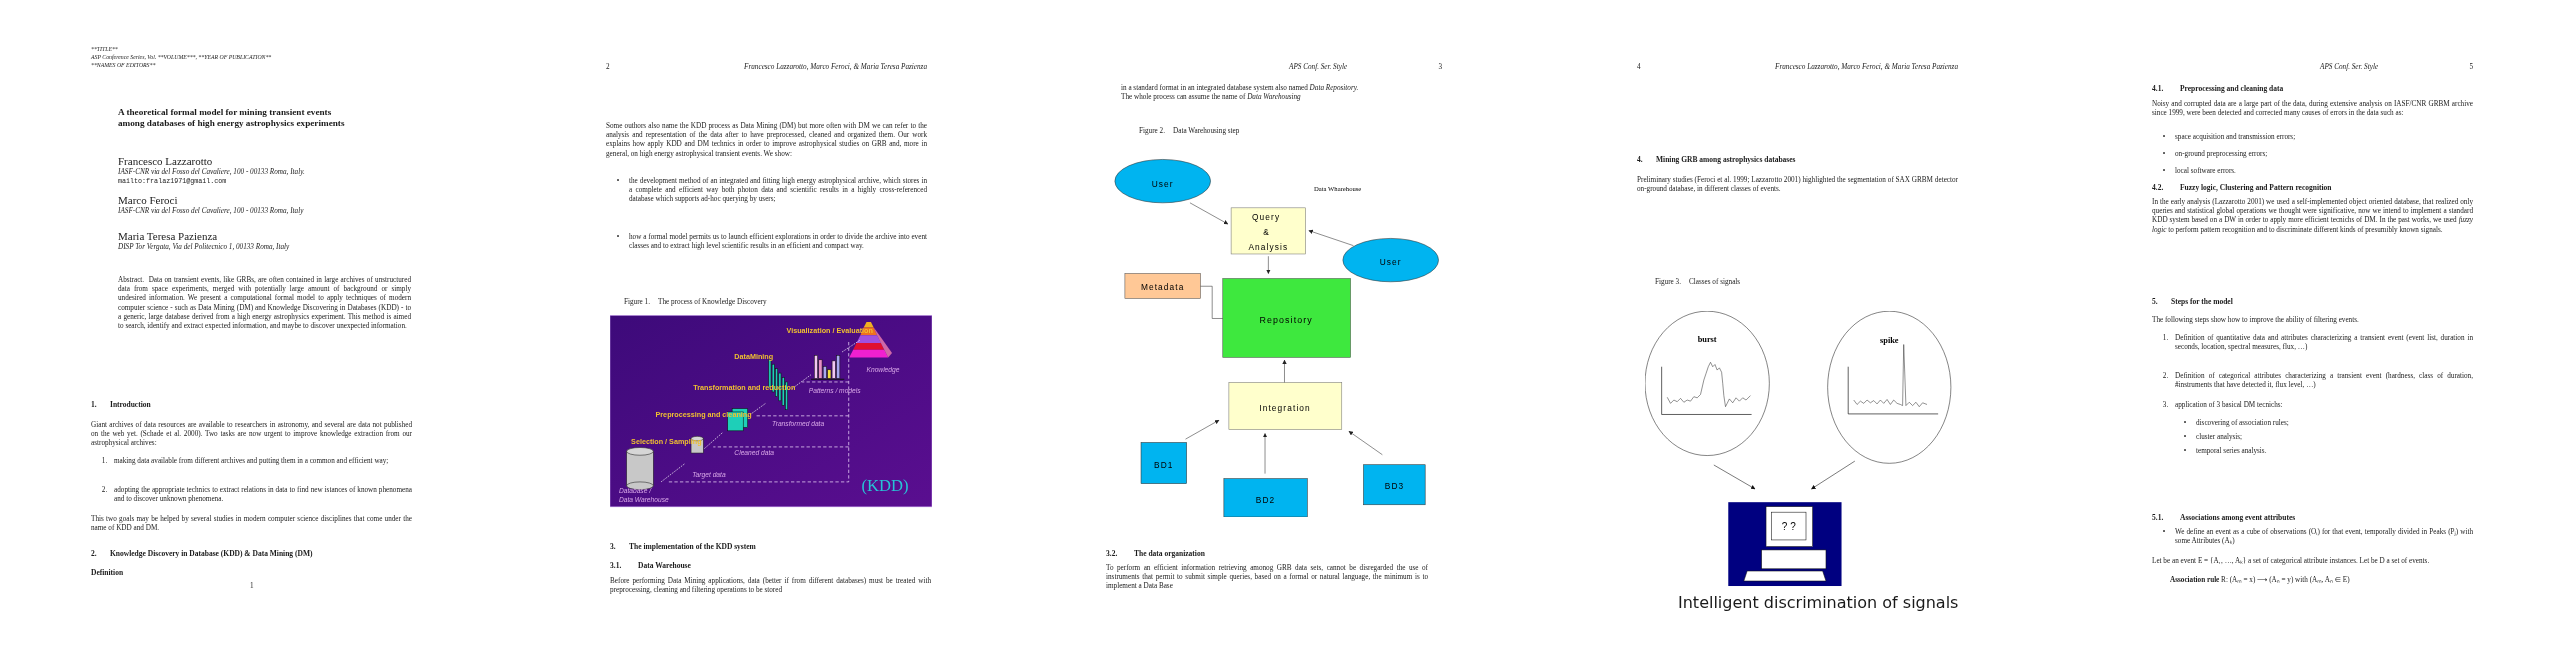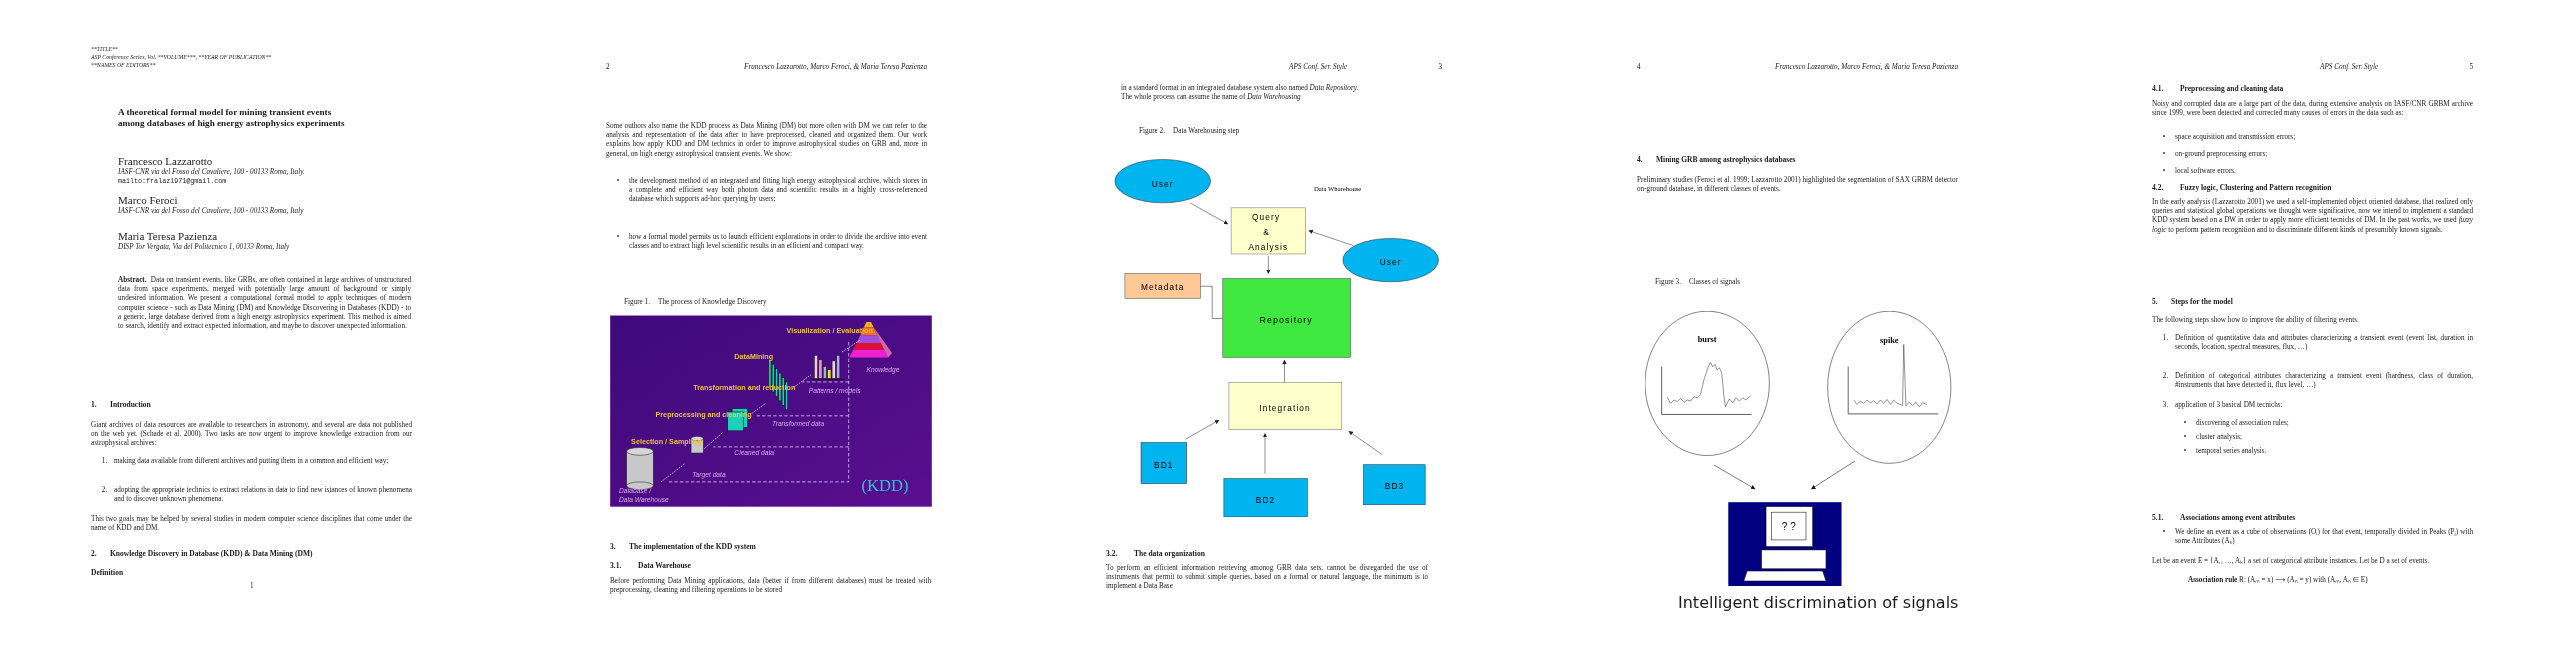--- a/index.html
+++ b/index.html
@@ -12,21 +12,21 @@
   .even .num { left:0; } .even .txt { right:0; }
   .odd .num { right:0; } .odd .txt { left:168px; }
   .stamp { position:absolute; left:2.2px; top:128px; width:22px; height:356px; }
   .stamp span { position:absolute; left:50%; top:50%; transform:translate(-50%,-50%) rotate(-90deg); white-space:nowrap; font-family:"Liberation Serif", serif; font-size:19px; color:#8a8a8a; letter-spacing:0.6px; }
   .hdrmeta { position:absolute; top:46px; left:91px; font-size:5.8px; line-height:7.8px; font-style:italic; font-family:"Liberation Serif", serif; }
   .title { position:absolute; top:107px; left:118px; width:311px; font-size:9.2px; line-height:11px; font-weight:bold; font-family:"Liberation Serif", serif; }
   .author { position:absolute; left:118px; font-size:11px; font-family:"Liberation Serif", serif;text-align:center; }
   .affil { position:absolute; left:118px; font-size:7.2px; font-style:italic; font-family:"Liberation Serif", serif; }
   .mail { position:absolute; left:118px; font-size:6.7px; font-family:"Liberation Mono", monospace; }
   .abstract { position:absolute; left:118px; top:276px; width:293px; font-size:7.2px; line-height:9.2px; text-align:justify; font-family:"Liberation Serif", serif; }
-  .abstract b { font-weight:bold; }
+  .abstract b { font-weight:normal; }
   .sec { position:absolute; left:91px; font-size:7.5px; font-weight:bold; font-family:"Liberation Serif", serif; white-space:nowrap; }
   .sec .n { display:inline-block; width:19px; }
   .sub .n { width:28px; }
   .para { position:absolute; left:91px; width:321px; font-size:7.2px; line-height:9.2px; text-align:justify; font-family:"Liberation Serif", serif; }
   .list { position:absolute; left:114px; width:298px; font-size:7.2px; line-height:9.2px; text-align:justify; font-family:"Liberation Serif", serif; }
   .list .mk { position:absolute; left:-12.2px; }
   .pagenum { position:absolute; top:561px; left:250px; font-size:7.2px; font-family:"Liberation Serif", serif; }
   .caption { position:absolute; font-size:7.2px; font-family:"Liberation Serif", serif; white-space:nowrap; }
   .caption .lab { display:inline-block; width:34px; }
   .quote { position:absolute; left:114px; width:278px; font-size:7.2px; line-height:9.2px; font-family:"Liberation Serif", serif; }
@@ -295,15 +295,15 @@
   <div class="para" style="top:316px">The following steps show how to improve the ability of filtering events.</div>
   <div class="list" style="top:334px"><span class="mk">1.</span><span>Definition of quantitative data and attributes characterizing a transient event (event list, duration in seconds, location, spectral measures, flux, …)</span></div>
   <div class="list" style="top:372px"><span class="mk">2.</span><span>Definition of categorical attributes characterizing a transient event (hardness, class of duration, #instruments that have detected it, flux level, …)</span></div>
   <div class="list" style="top:401px"><span class="mk">3.</span><span>application of 3 basical DM tecnichs:</span></div>
   <div class="list" style="top:419px; left:135px; width:267px"><span class="mk">•</span><span>discovering of association rules;</span></div>
   <div class="list" style="top:433px; left:135px; width:267px"><span class="mk">•</span><span>cluster analysis;</span></div>
   <div class="list" style="top:447px; left:135px; width:267px"><span class="mk">•</span><span>temporal series analysis.</span></div>
   <div class="sec sub" style="top:513px"><span class="n">5.1.</span><span>Associations among event attributes</span></div>
   <div class="list" style="top:528px"><span class="mk">•</span><span>We define an event as a cube of observations (Oᵢ) for that event, temporally divided in Peaks (Pⱼ) with some Attributes (Aₖ)</span></div>
   <div class="para" style="top:557px">Let be an event E = {A₁, …, Aₖ} a set of categorical attribute instances. Let be D a set of events.</div>
-  <div class="para" style="top:576px; left:127px; width:300px"><b>Association rule</b> <span>R: (Aₘ = x) ⟶ (Aₙ = y) with (Aₘ, Aₙ ∈ E)</span></div>
+  <div class="para" style="top:576px; left:109px; width:300px"><b>Association rule</b> <span>R: (Aₘ = x) ⟶ (Aₙ = y) with (Aₘ, Aₙ ∈ E)</span></div>
 </div>
 
 
 </body></html>

